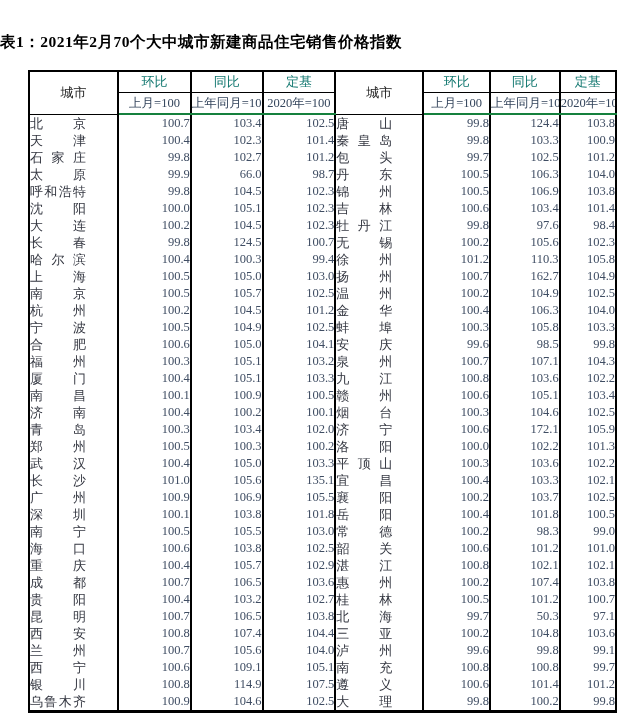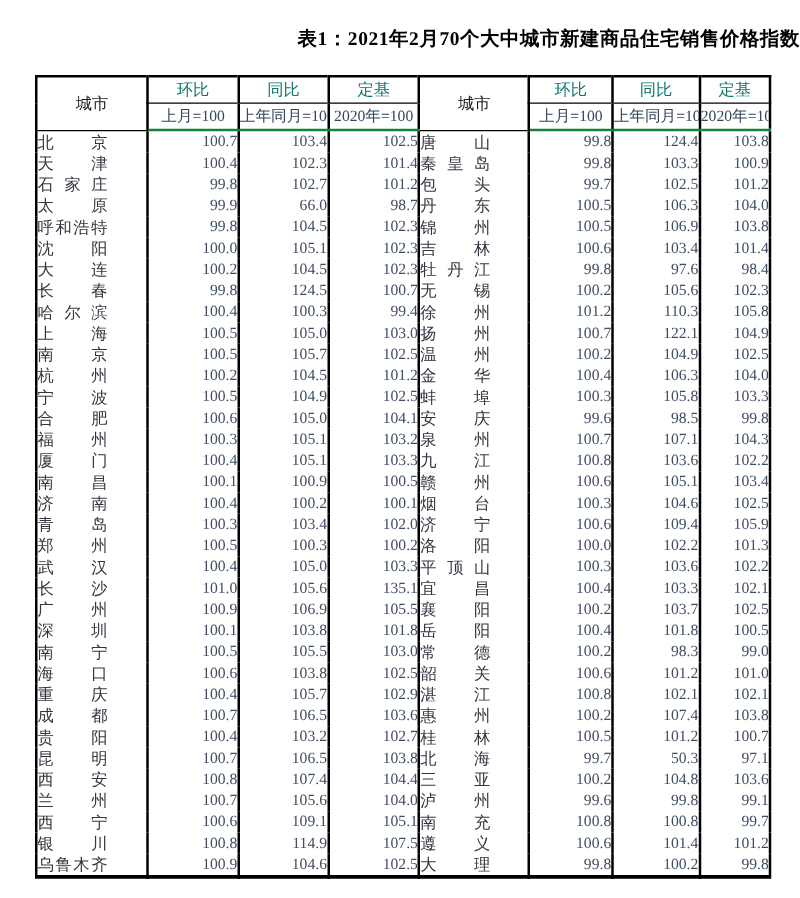--- a/index.html
+++ b/index.html
@@ -10,27 +10,27 @@
     font-family: "Liberation Serif", "DejaVu Serif", serif;
   }
   .page {
     width: 640px;
     height: 718px;
     background: #ffffff;
     box-sizing: border-box;
     overflow: hidden;
   }
   .title {
-    text-align: right;
+    text-align: left;
     font-weight: bold;
     font-size: 15.5px;
     color: #000000;
     letter-spacing: 0.5px;
     padding-top: 20px;
-    margin: 0 0 0 0;
+    margin: 10px 0 0 0;
     height: 40px;
     line-height: 24px;
   }
   table.idx {
     border-collapse: collapse;
     table-layout: fixed;
     margin-left: 28px;
     width: 589px;
     border-top: 2px solid #000000;
     border-bottom: 3px solid #000000;
@@ -268,21 +268,21 @@
               <span>海</span>
             </span></td>
           <td class="num">100.5</td>
           <td class="num">105.0</td>
           <td class="num">103.0</td>
           <td class="city"><span class="cjust">
               <span>扬</span>
               <span>州</span>
             </span></td>
           <td class="num">100.7</td>
-          <td class="num">122.1</td>
+          <td class="num">162.7</td>
           <td class="num">104.9</td>
         </tr>
         <tr>
           <td class="city"><span class="cjust">
               <span>南</span>
               <span>京</span>
             </span></td>
           <td class="num">100.5</td>
           <td class="num">105.7</td>
           <td class="num">102.5</td>
@@ -412,21 +412,21 @@
               <span>岛</span>
             </span></td>
           <td class="num">100.3</td>
           <td class="num">103.4</td>
           <td class="num">102.0</td>
           <td class="city"><span class="cjust">
               <span>济</span>
               <span>宁</span>
             </span></td>
           <td class="num">100.6</td>
-          <td class="num">109.4</td>
+          <td class="num">172.1</td>
           <td class="num">105.9</td>
         </tr>
         <tr>
           <td class="city"><span class="cjust">
               <span>郑</span>
               <span>州</span>
             </span></td>
           <td class="num">100.5</td>
           <td class="num">100.3</td>
           <td class="num">100.2</td>

